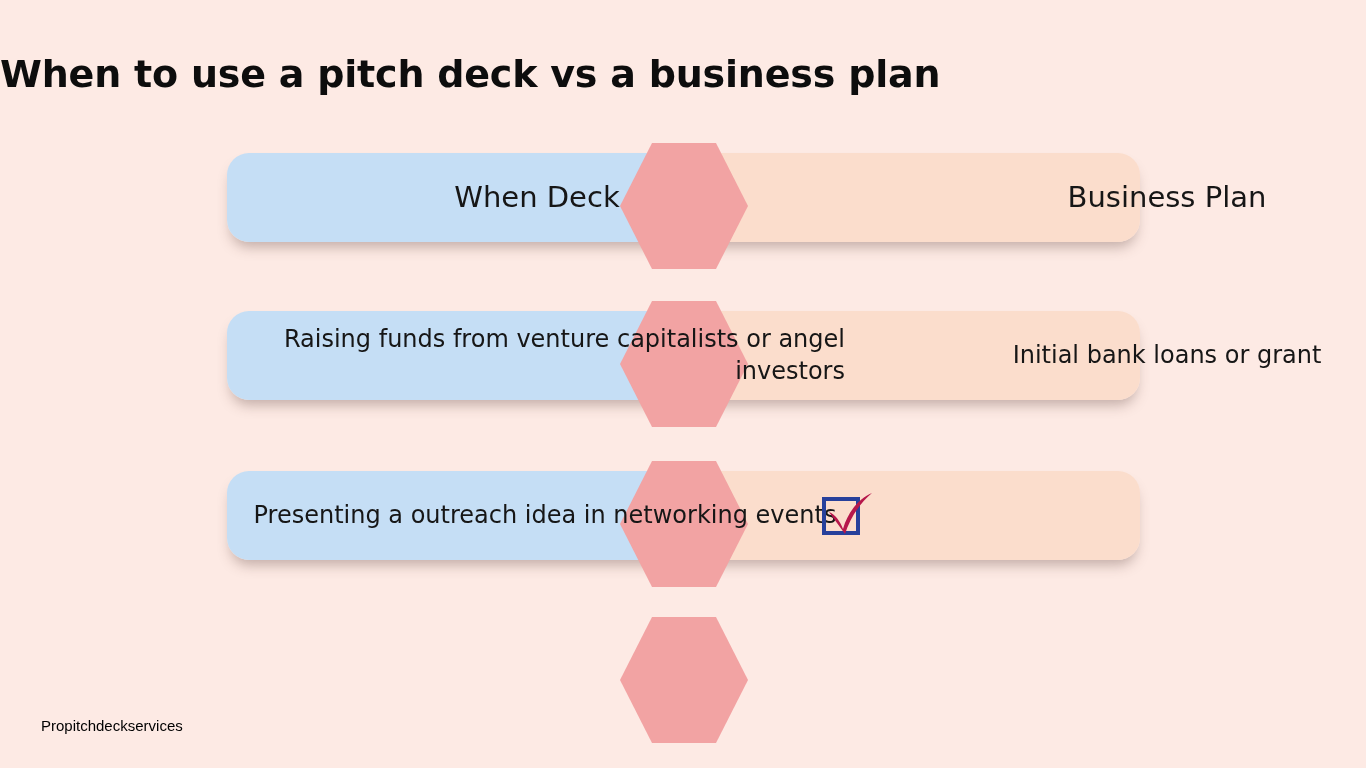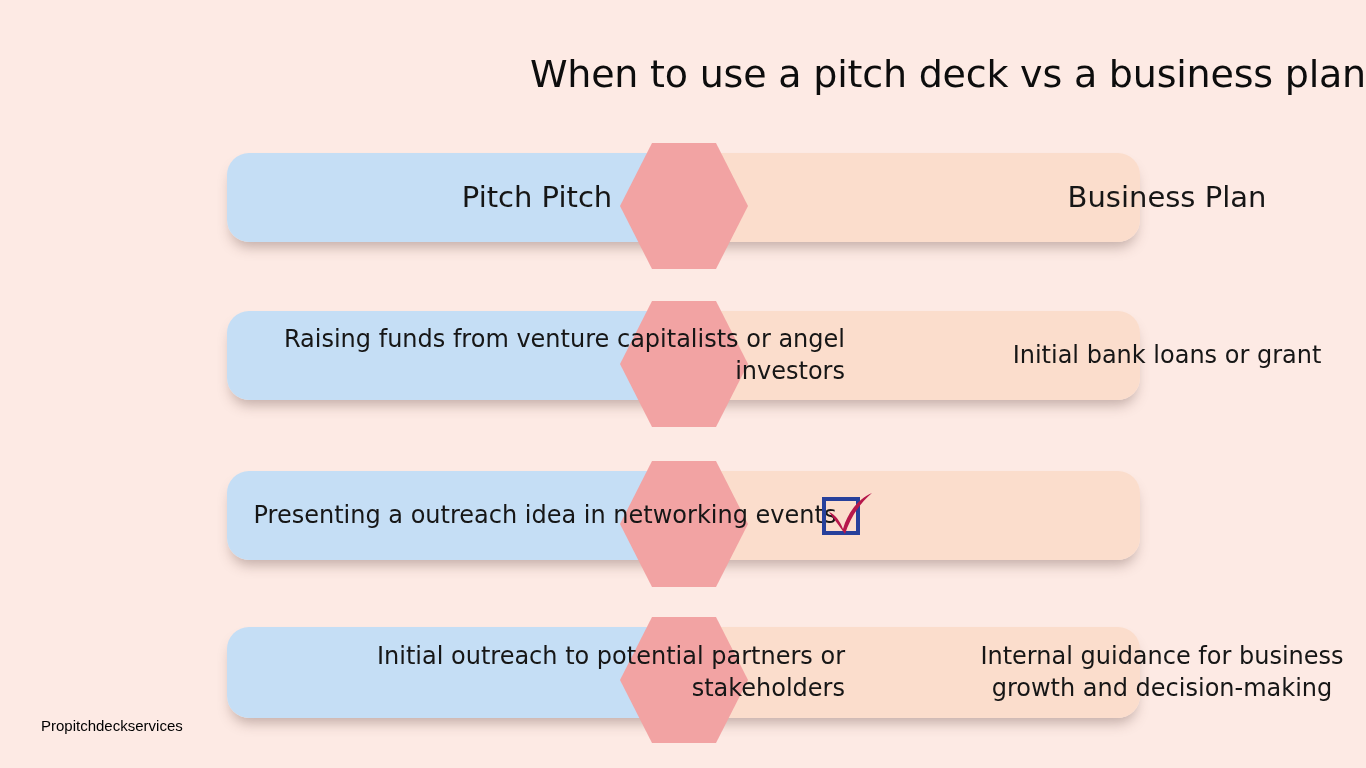--- a/index.html
+++ b/index.html
@@ -15,23 +15,23 @@
     background:#fdeae4;
     font-family:"Liberation Sans", sans-serif;
     position:relative;
   }
 
   
   .slide-title {
     position:absolute;
     left:0; right:0;
     top:52px;
-    text-align:right;
+    text-align:left;
     font-size:38px;
-    font-weight:normal;
+    font-weight:bold;
     letter-spacing:-0.2px;
     color:#0d0d0d;
     font-family:"DejaVu Sans", sans-serif;
   }
 
   
   .rows {
     position:absolute;
     left:0; top:0;
     width:1366px;
@@ -153,21 +153,21 @@
 
 <div class="slide-title">When to use a pitch deck vs a business plan</div>
 
 <div class="rows">
 
   <div class="row row-header" id="row-0">
     <div class="bar">
       <div class="bar-left"></div>
       <div class="bar-right"></div>
     </div>
-    <div class="cell cell-left">Pitch Pitch</div>
+    <div class="cell cell-left">When Deck</div>
     <div class="cell cell-right">Business Plan</div>
   </div>
 
   <div class="row row-body" id="row-1">
     <div class="bar">
       <div class="bar-left"></div>
       <div class="bar-right"></div>
     </div>
     <div class="cell cell-left">Raising funds from venture capitalists or angel investors</div>
     <div class="cell cell-right">Initial bank loans or grant</div>
@@ -175,28 +175,20 @@
 
   <div class="row row-body" id="row-2">
     <div class="bar">
       <div class="bar-left"></div>
       <div class="bar-right"></div>
     </div>
     <div class="cell cell-left">Presenting a outreach idea in networking events</div>
     <div class="cell cell-right"></div>
   </div>
 
-  <div class="row row-body" id="row-3">
-    <div class="bar">
-      <div class="bar-left"></div>
-      <div class="bar-right"></div>
-    </div>
-    <div class="cell cell-left">Initial outreach to potential partners or stakeholders</div>
-    <div class="cell cell-right cell-wide">Internal guidance for business growth and decision-making</div>
-  </div>
 
 </div>
 
 <div class="hex-overlay">
   <div class="hex" id="hex-0"></div>
   <div class="hex" id="hex-1"></div>
   <div class="hex" id="hex-2"></div>
   <div class="hex" id="hex-3"></div>
 </div>
 

